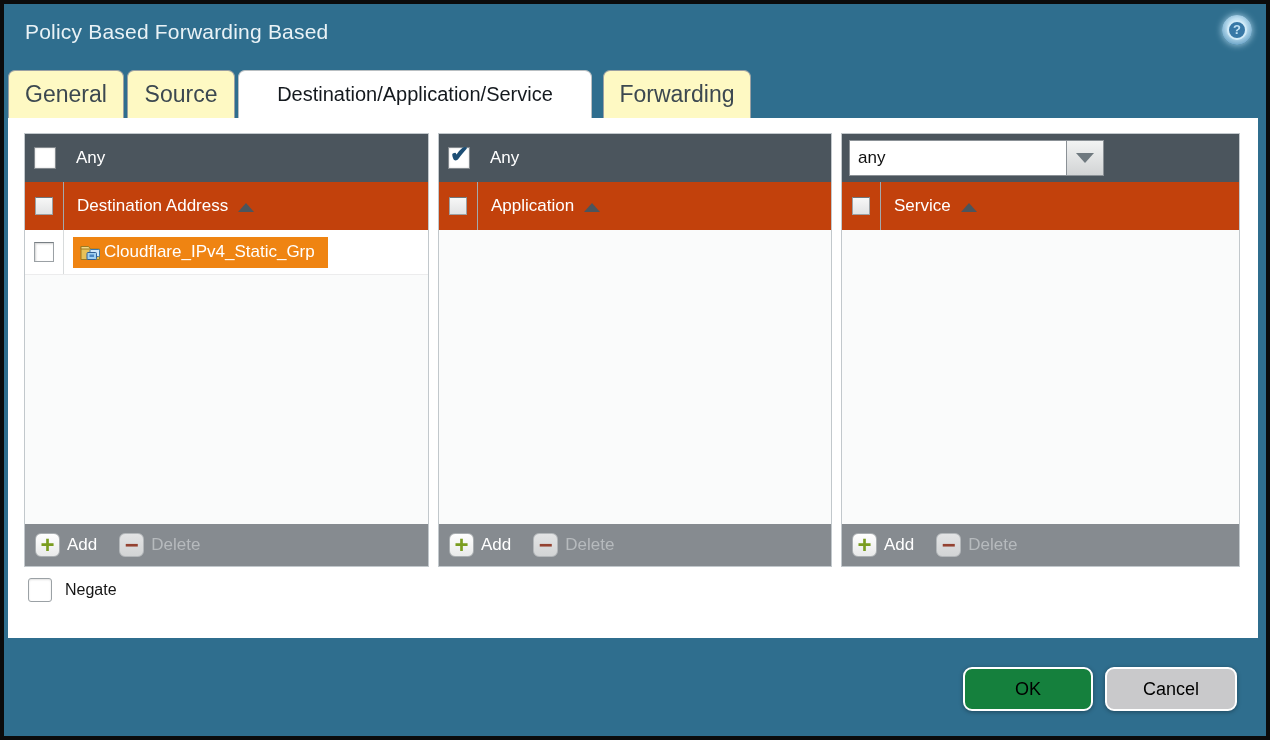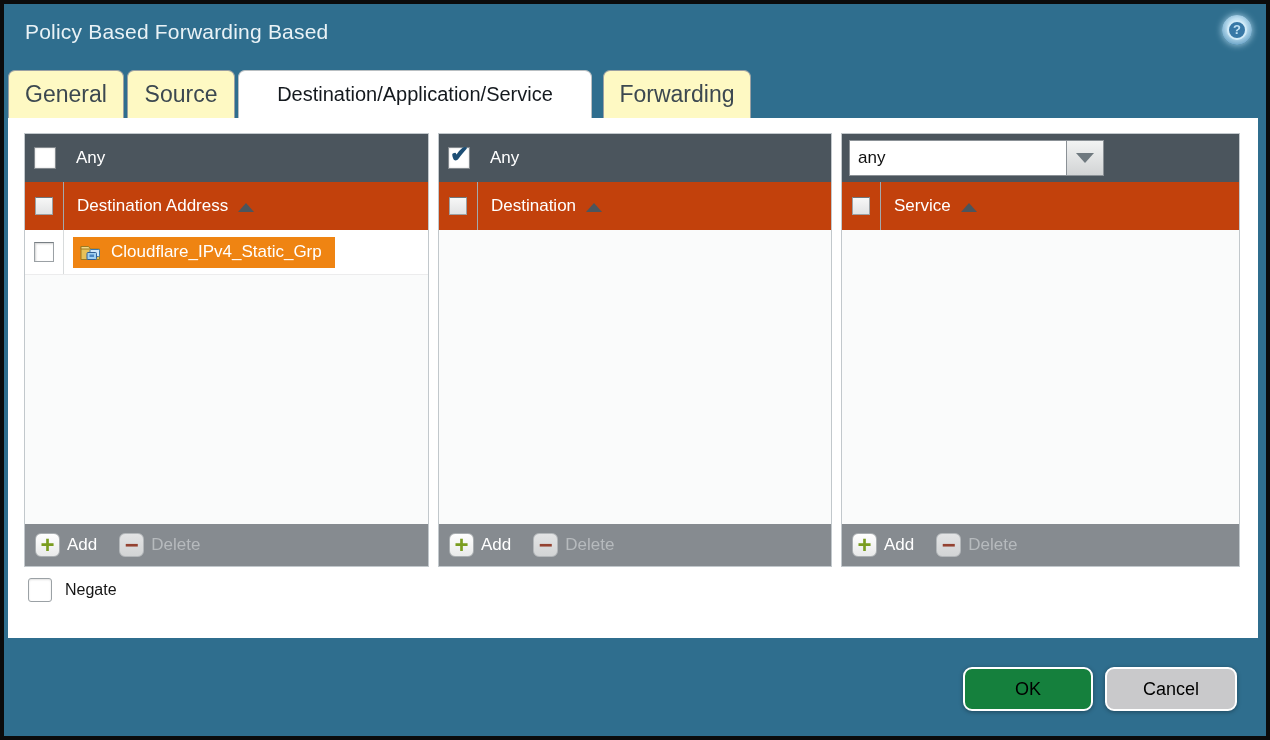--- a/index.html
+++ b/index.html
@@ -59,21 +59,21 @@
   .sub-label-wrap { flex:1; border-left:1px solid #a3a9ad; display:flex; align-items:center;
                     padding-left:13px; gap:10px; }
   .sub-label { color:#fff; font-size:17px; }
   .sort-asc { width:0; height:0; border-left:8px solid transparent; border-right:8px solid transparent;
               border-bottom:9px solid #4b555d; margin-top:2px; }
 
   
   .row { height:45px; background:#fff; display:flex; align-items:stretch; border-bottom:1px solid #ececed; }
   .row .cb-zone { align-items:center; }
   .row-content { flex:1; border-left:1px solid #d8dbdc; display:flex; align-items:center; padding-left:9px; }
-  .chip { display:inline-flex; align-items:center; gap:8px; background:#ef8412; color:#fff;
+  .chip { display:inline-flex; align-items:center; gap:1px; background:#ef8412; color:#fff;
           font-size:17px; height:31px; padding:0 13px 0 7px; cursor:pointer; }
 
   
   .foot-btn { display:inline-flex; align-items:center; gap:7px; cursor:pointer; margin-right:22px; }
   .mini-icon { width:25px; height:24px; border-radius:6px; display:flex; align-items:center;
                justify-content:center; font-weight:bold; }
   .mini-add { background:linear-gradient(#ffffff,#e9eaea); border:1px solid #a9aeb1;
               color:#7a9d20; font-size:24px; line-height:20px; }
   .mini-del { background:linear-gradient(#e3e4e5,#d2d4d5); border:1px solid #b3b7ba;
               color:#944231; font-size:24px; line-height:18px; }
@@ -171,21 +171,21 @@
       <div class="column col-apps">
         <div class="col-head">
           <span class="cb cb-any checked"></span>
           <span class="any-label">Any</span>
         </div>
         <div class="col-sub">
           <span class="cb-zone">
               <span class="cb cb-sub"></span>
             </span>
           <span class="sub-label-wrap">
-            <span class="sub-label">Destination</span>
+            <span class="sub-label">Application</span>
             <span class="sort-asc"></span>
           </span>
         </div>
         <div class="col-list"></div>
         <div class="col-foot">
           <span class="foot-btn">
             <span class="mini-icon mini-add">+</span>
             <span class="foot-label-add">Add</span>
           </span>
           <span class="foot-btn">

